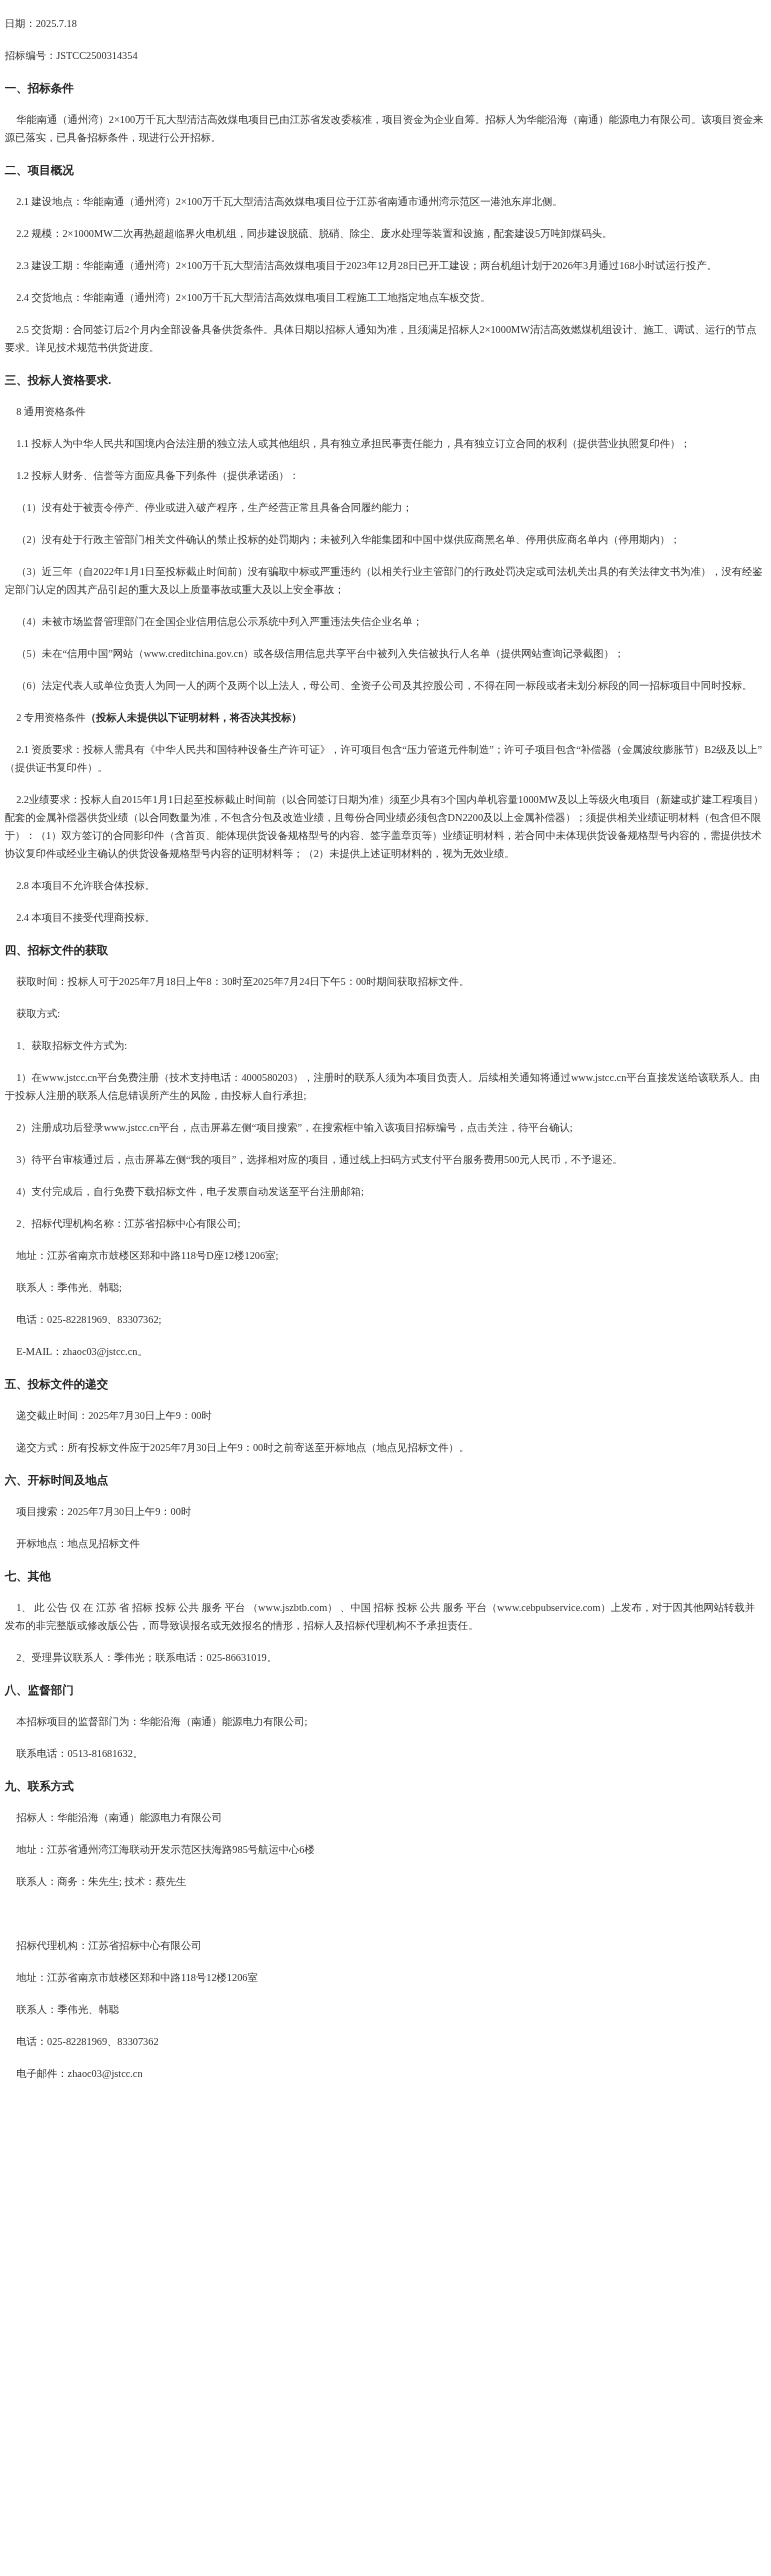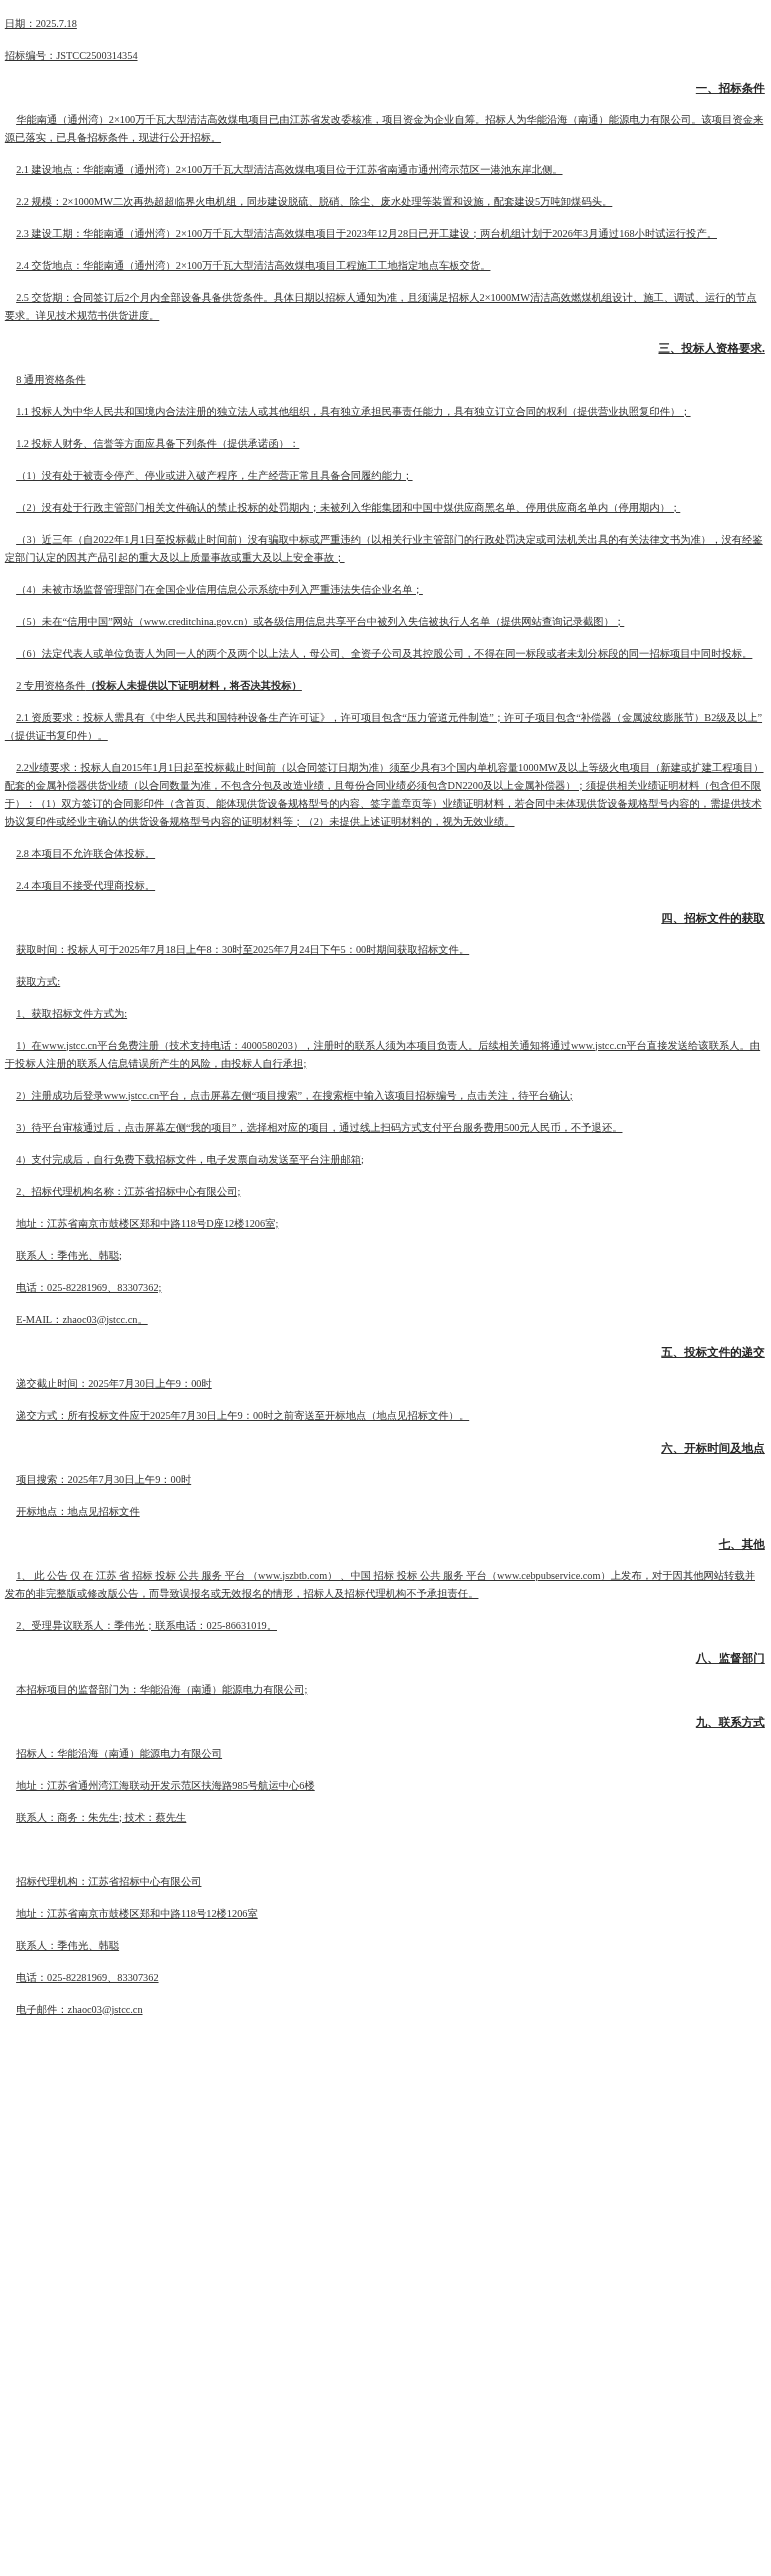--- a/index.html
+++ b/index.html
@@ -9,44 +9,43 @@
   }
   .doc {
     width: 772px;
     box-sizing: border-box;
     padding: 14.5px 7.2px 18px 4.8px;
     font-family: "Liberation Serif", "DejaVu Serif", serif;
     color: #333333;
     font-size: 10.3px;
     line-height: 18px;
     word-break: break-all;
-    text-decoration: underline;
   }
   .doc p, .doc h2 { margin: 0 0 14px 0; }
   .meta   { text-indent: 0; }
   .para   { text-indent: 1.1em; }
   .heading {
     font-size: 11.5px;
     font-weight: bold;
     color: #262626;
     line-height: 18px;
     text-indent: 0;
-    text-align: right;
   }
   .gap { height: 32px; }
   .para strong { font-weight: bold; color: #2b2b2b; margin-top: 36px; }
 </style>
 </head>
 <body>
 
 <div class="doc">
     <p class="meta">日期：2025.7.18</p>
     <p class="meta">招标编号：JSTCC2500314354</p>
     <h2 class="heading">一、招标条件</h2>
     <p class="para">华能南通（通州湾）2×100万千瓦大型清洁高效煤电项目已由江苏省发改委核准，项目资金为企业自筹。招标人为华能沿海（南通）能源电力有限公司。该项目资金来源已落实，已具备招标条件，现进行公开招标。</p>
+    <h2 class="heading">二、项目概况</h2>
     <p class="para">2.1 建设地点：华能南通（通州湾）2×100万千瓦大型清洁高效煤电项目位于江苏省南通市通州湾示范区一港池东岸北侧。</p>
     <p class="para">2.2 规模：2×1000MW二次再热超超临界火电机组，同步建设脱硫、脱硝、除尘、废水处理等装置和设施，配套建设5万吨卸煤码头。</p>
     <p class="para">2.3 建设工期：华能南通（通州湾）2×100万千瓦大型清洁高效煤电项目于2023年12月28日已开工建设；两台机组计划于2026年3月通过168小时试运行投产。</p>
     <p class="para">2.4 交货地点：华能南通（通州湾）2×100万千瓦大型清洁高效煤电项目工程施工工地指定地点车板交货。</p>
     <p class="para">2.5 交货期：合同签订后2个月内全部设备具备供货条件。具体日期以招标人通知为准，且须满足招标人2×1000MW清洁高效燃煤机组设计、施工、调试、运行的节点要求。详见技术规范书供货进度。</p>
     <h2 class="heading">三、投标人资格要求.</h2>
     <p class="para">8 通用资格条件</p>
     <p class="para">1.1 投标人为中华人民共和国境内合法注册的独立法人或其他组织，具有独立承担民事责任能力，具有独立订立合同的权利（提供营业执照复印件）；</p>
     <p class="para">1.2 投标人财务、信誉等方面应具备下列条件（提供承诺函）：</p>
     <p class="para">（1）没有处于被责令停产、停业或进入破产程序，生产经营正常且具备合同履约能力；</p>
@@ -77,20 +76,21 @@
     <p class="para">递交截止时间：2025年7月30日上午9：00时</p>
     <p class="para">递交方式：所有投标文件应于2025年7月30日上午9：00时之前寄送至开标地点（地点见招标文件）。</p>
     <h2 class="heading">六、开标时间及地点</h2>
     <p class="para">项目搜索：2025年7月30日上午9：00时</p>
     <p class="para">开标地点：地点见招标文件</p>
     <h2 class="heading">七、其他</h2>
     <p class="para">1、 此 公告 仅 在 江苏 省 招标 投标 公共 服务 平台 （www.jszbtb.com） 、中国 招标 投标 公共 服务 平台（www.cebpubservice.com）上发布，对于因其他网站转载并发布的非完整版或修改版公告，而导致误报名或无效报名的情形，招标人及招标代理机构不予承担责任。</p>
     <p class="para">2、受理异议联系人：季伟光；联系电话：025-86631019。</p>
     <h2 class="heading">八、监督部门</h2>
     <p class="para">本招标项目的监督部门为：华能沿海（南通）能源电力有限公司;</p>
+    <p class="para">联系电话：0513-81681632。</p>
     <h2 class="heading">九、联系方式</h2>
     <p class="para">招标人：华能沿海（南通）能源电力有限公司</p>
     <p class="para">地址：江苏省通州湾江海联动开发示范区扶海路985号航运中心6楼</p>
     <p class="para">联系人：商务：朱先生; 技术：蔡先生</p>
     <div class="gap"></div>
     <p class="para">招标代理机构：江苏省招标中心有限公司</p>
     <p class="para">地址：江苏省南京市鼓楼区郑和中路118号12楼1206室</p>
     <p class="para">联系人：季伟光、韩聪</p>
     <p class="para">电话：025-82281969、83307362</p>
     <p class="para">电子邮件：zhaoc03@jstcc.cn</p>

